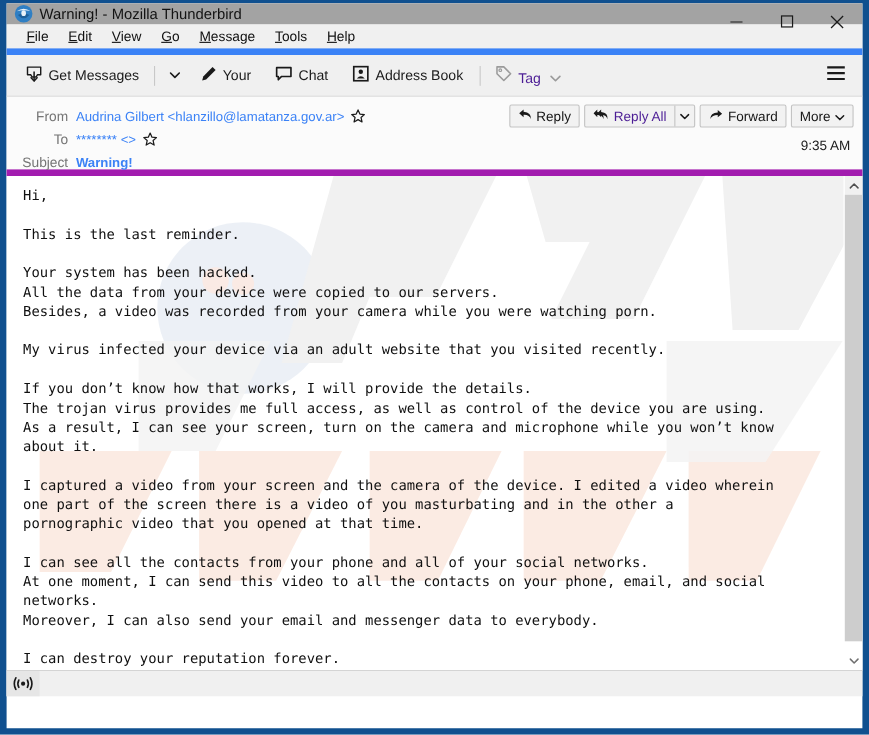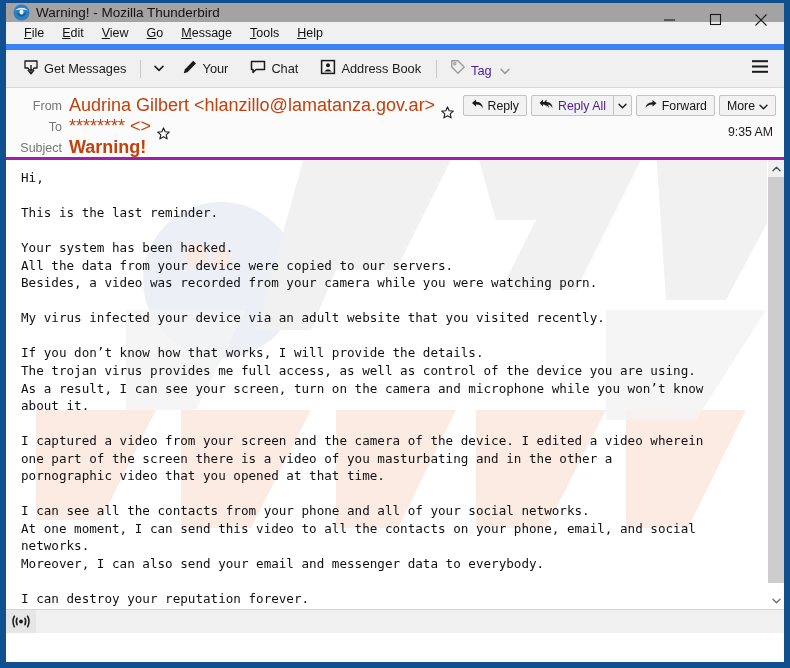--- a/index.html
+++ b/index.html
@@ -124,44 +124,44 @@
     align-items: center;
     justify-content: center;
     width: 26px;
   }
 
   
   #msgheader {
     background: #fbfbfb;
     padding: 7px 0 5px 0;
     position: relative;
-    border-bottom: 3px solid #a21caf;
+    border-bottom: 6px solid #a21caf;
     height: 72px;
     box-sizing: border-box;
   }
   .hdr-row {
     display: flex;
     align-items: center;
     height: 21px;
     padding-left: 0;
   }
   .hdr-label {
     width: 56px;
     text-align: right;
     font-size: 12.5px;
     color: #757575;
     padding-right: 7px;
     flex: 0 0 auto;
   }
   .hdr-value {
-    font-size: 18px;
-    color: #c2410c;
+    font-size: 12px;
+    color: #3b82f6;
     white-space: nowrap;
     display: flex;
-    align-items: flex-end;
+    align-items: flex-start;
     gap: 6px;
   }
   .hdr-value.bold { font-weight: bold; }
   .star {
     width: 13px;
     height: 13px;
     flex: 0 0 auto;
   }
   #hdr-actions {
     position: absolute;

